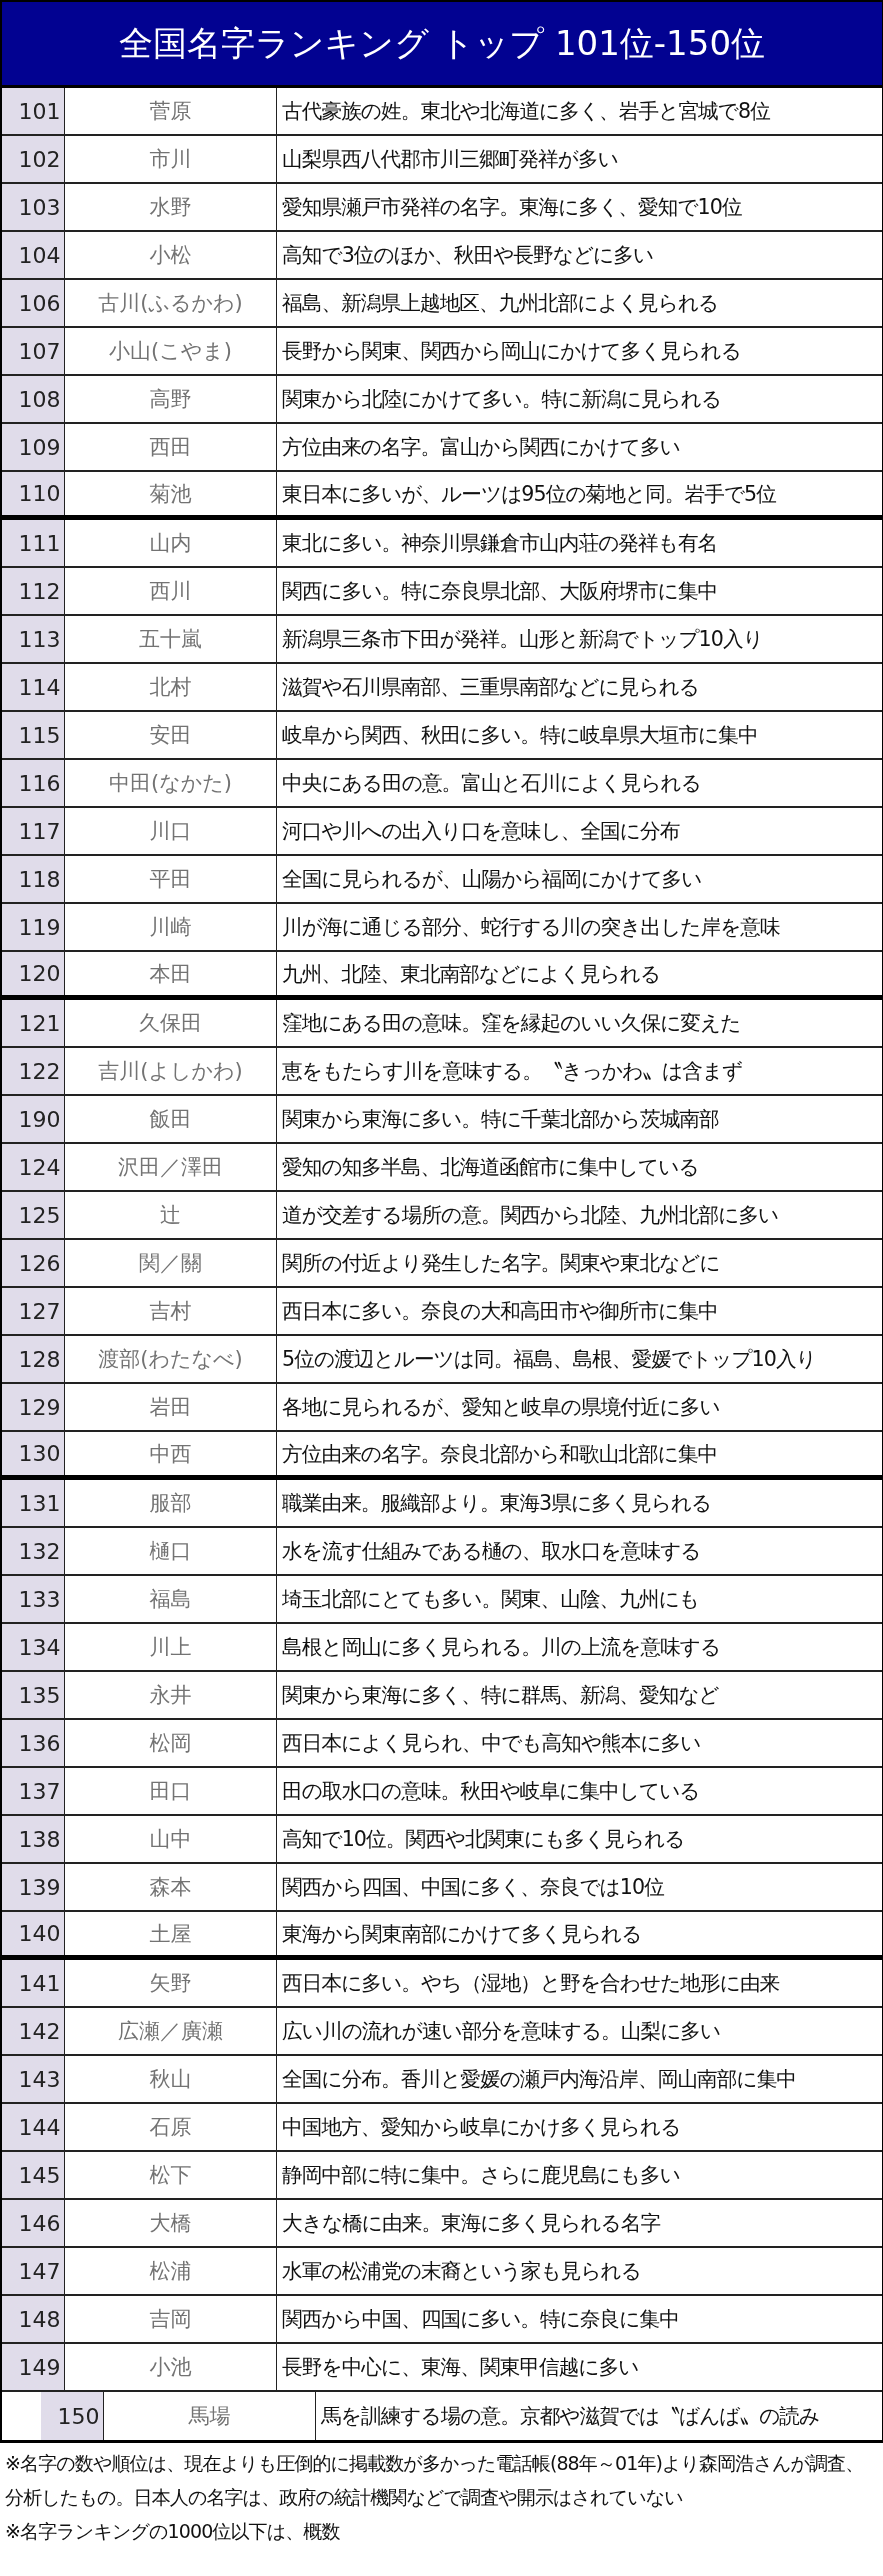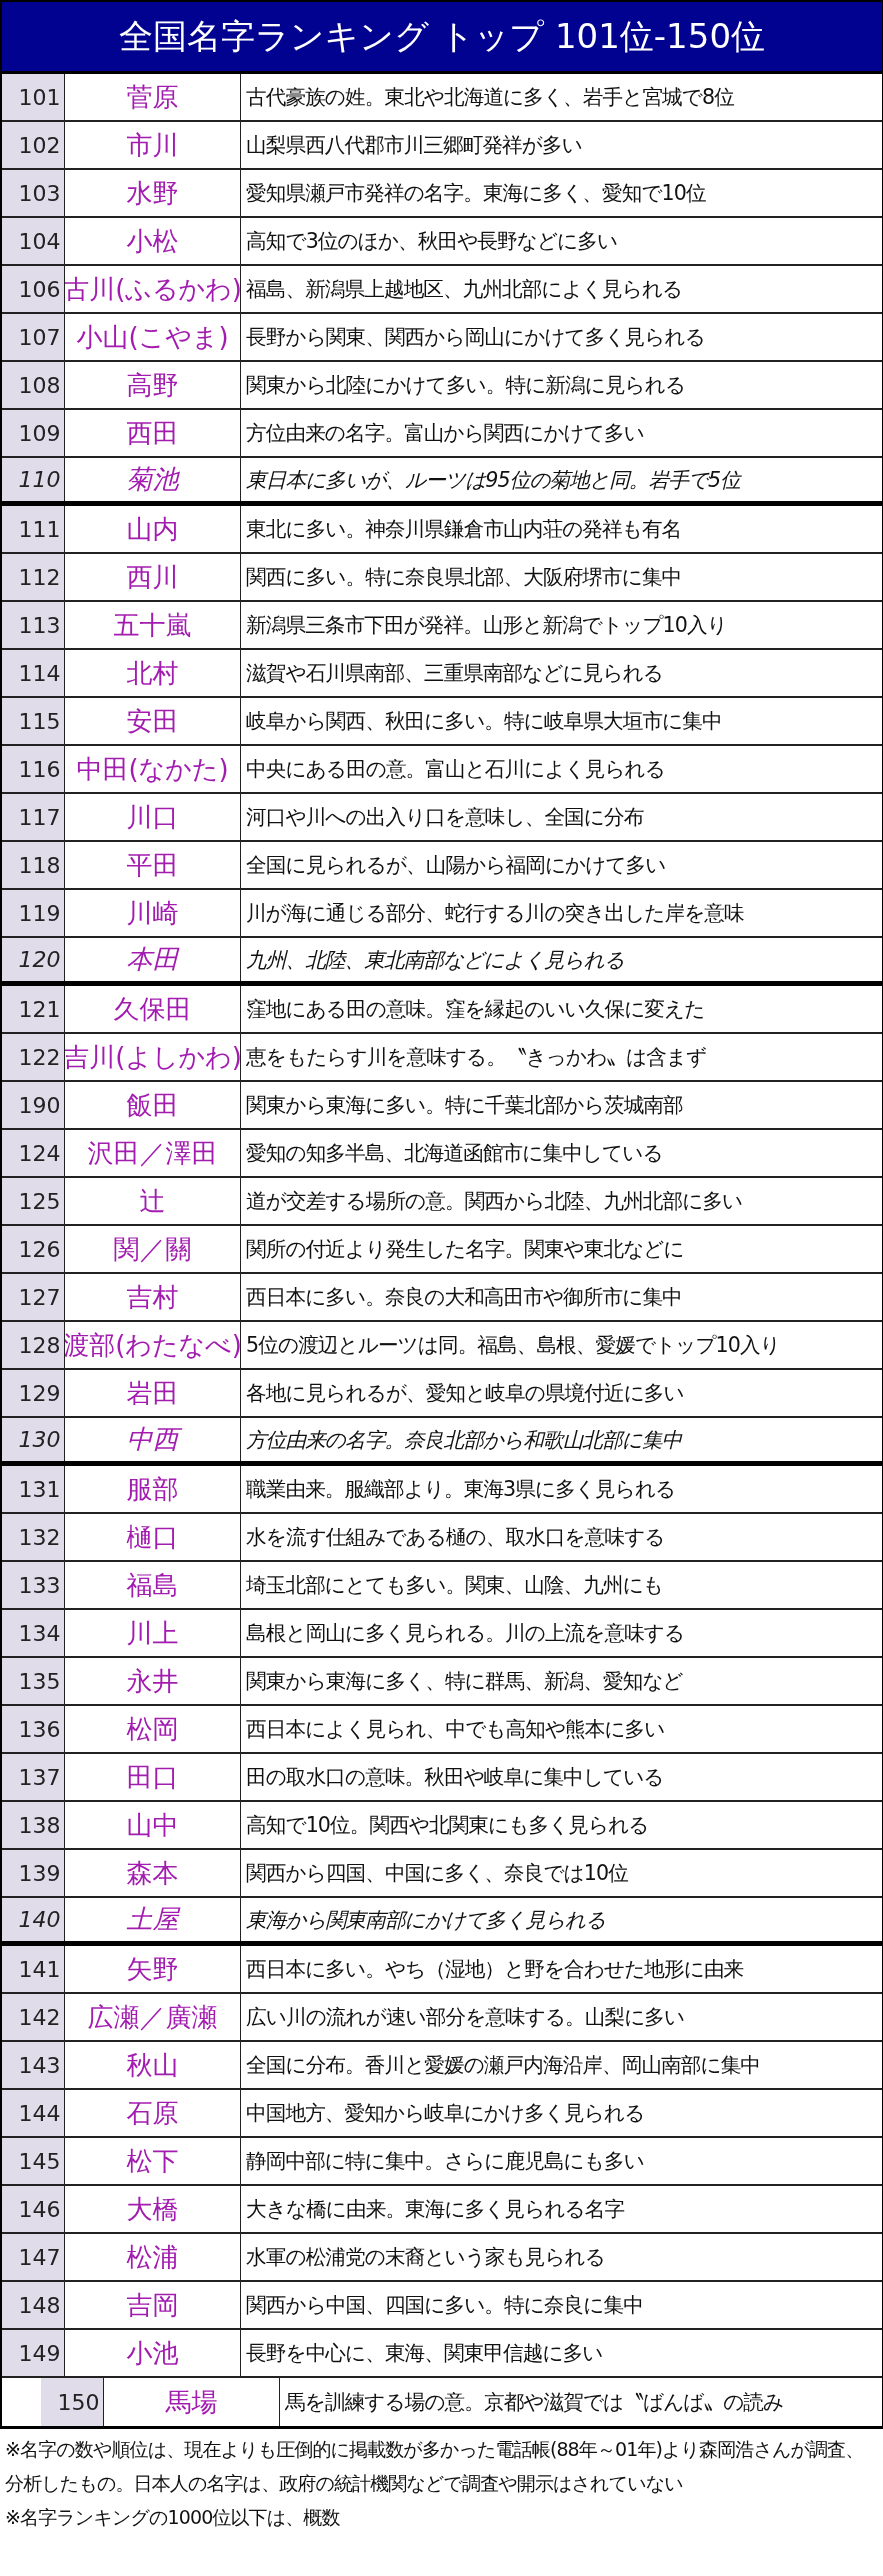--- a/index.html
+++ b/index.html
@@ -1,43 +1,43 @@
 <!DOCTYPE html>
 <html style="font-size:13.7px"><head>
 <meta charset="utf-8">
 <style>
   * { box-sizing: border-box; margin: 0; padding: 0; }
   html, body { width: 884px; background: #ffffff; }
   body { font-family: "DejaVu Sans", "Liberation Sans", sans-serif; color: #111; }
   .page { width: 884px; height: 2576px; position: relative; background: #fff; }
   .title-bar {
-    height: 74px; background: #020291;
+    height: 88px; background: #020291;
     border: 2.6px solid #000; border-bottom: 3.4px solid #000;
     display: flex; align-items: center; justify-content: center;
   }
   .title-text {
     color: #ffffff; font-size: 34px; letter-spacing: 0px; font-weight: normal;
     font-family: "DejaVu Sans", sans-serif;
   }
   .table { border-left: 2.6px solid #000; border-right: 2.6px solid #000; border-bottom: 3.4px solid #000; }
   .row {
     display: flex; height: 48px;
     border-bottom: 2.6px solid #222;
   }
-  .row.group-end { border-bottom: 5.1px solid #000; font-style: italic; }
+  .row.group-end { border-bottom: 5.1px solid #000; }
   .row:last-child { border-bottom: none; margin-left: 39px; }
   .cell-rank {
     width: 63px; background: #e0dcea; border-right: 1.7px solid #222;
     display: flex; align-items: center; justify-content: flex-end; padding-right: 3.4px;
     font-size: 22px; color: #222; font-family: "DejaVu Sans", sans-serif; text-align: center;
   }
   .cell-name {
-    width: 176px; border-right: 1.7px solid #222;
+    width: 212px; border-right: 1.7px solid #222;
     display: flex; align-items: center; justify-content: center;
-    color: #a21caf; font-size: 26px; white-space: nowrap; overflow: hidden;
+    color: #737373; font-size: 21px; white-space: nowrap; overflow: hidden;
   }
   .cell-desc {
     flex: 1; display: flex; align-items: center; padding-left: 5.1px;
     font-size: 20.6px; color: #111; white-space: nowrap; overflow: hidden;
     letter-spacing: -0.9px;
   }
   .footnote {
     padding: 3.4px 5.1px 0 5.1px; font-size: 19px; line-height: 34px; color: #111;
     letter-spacing: -0.9px;
   }

